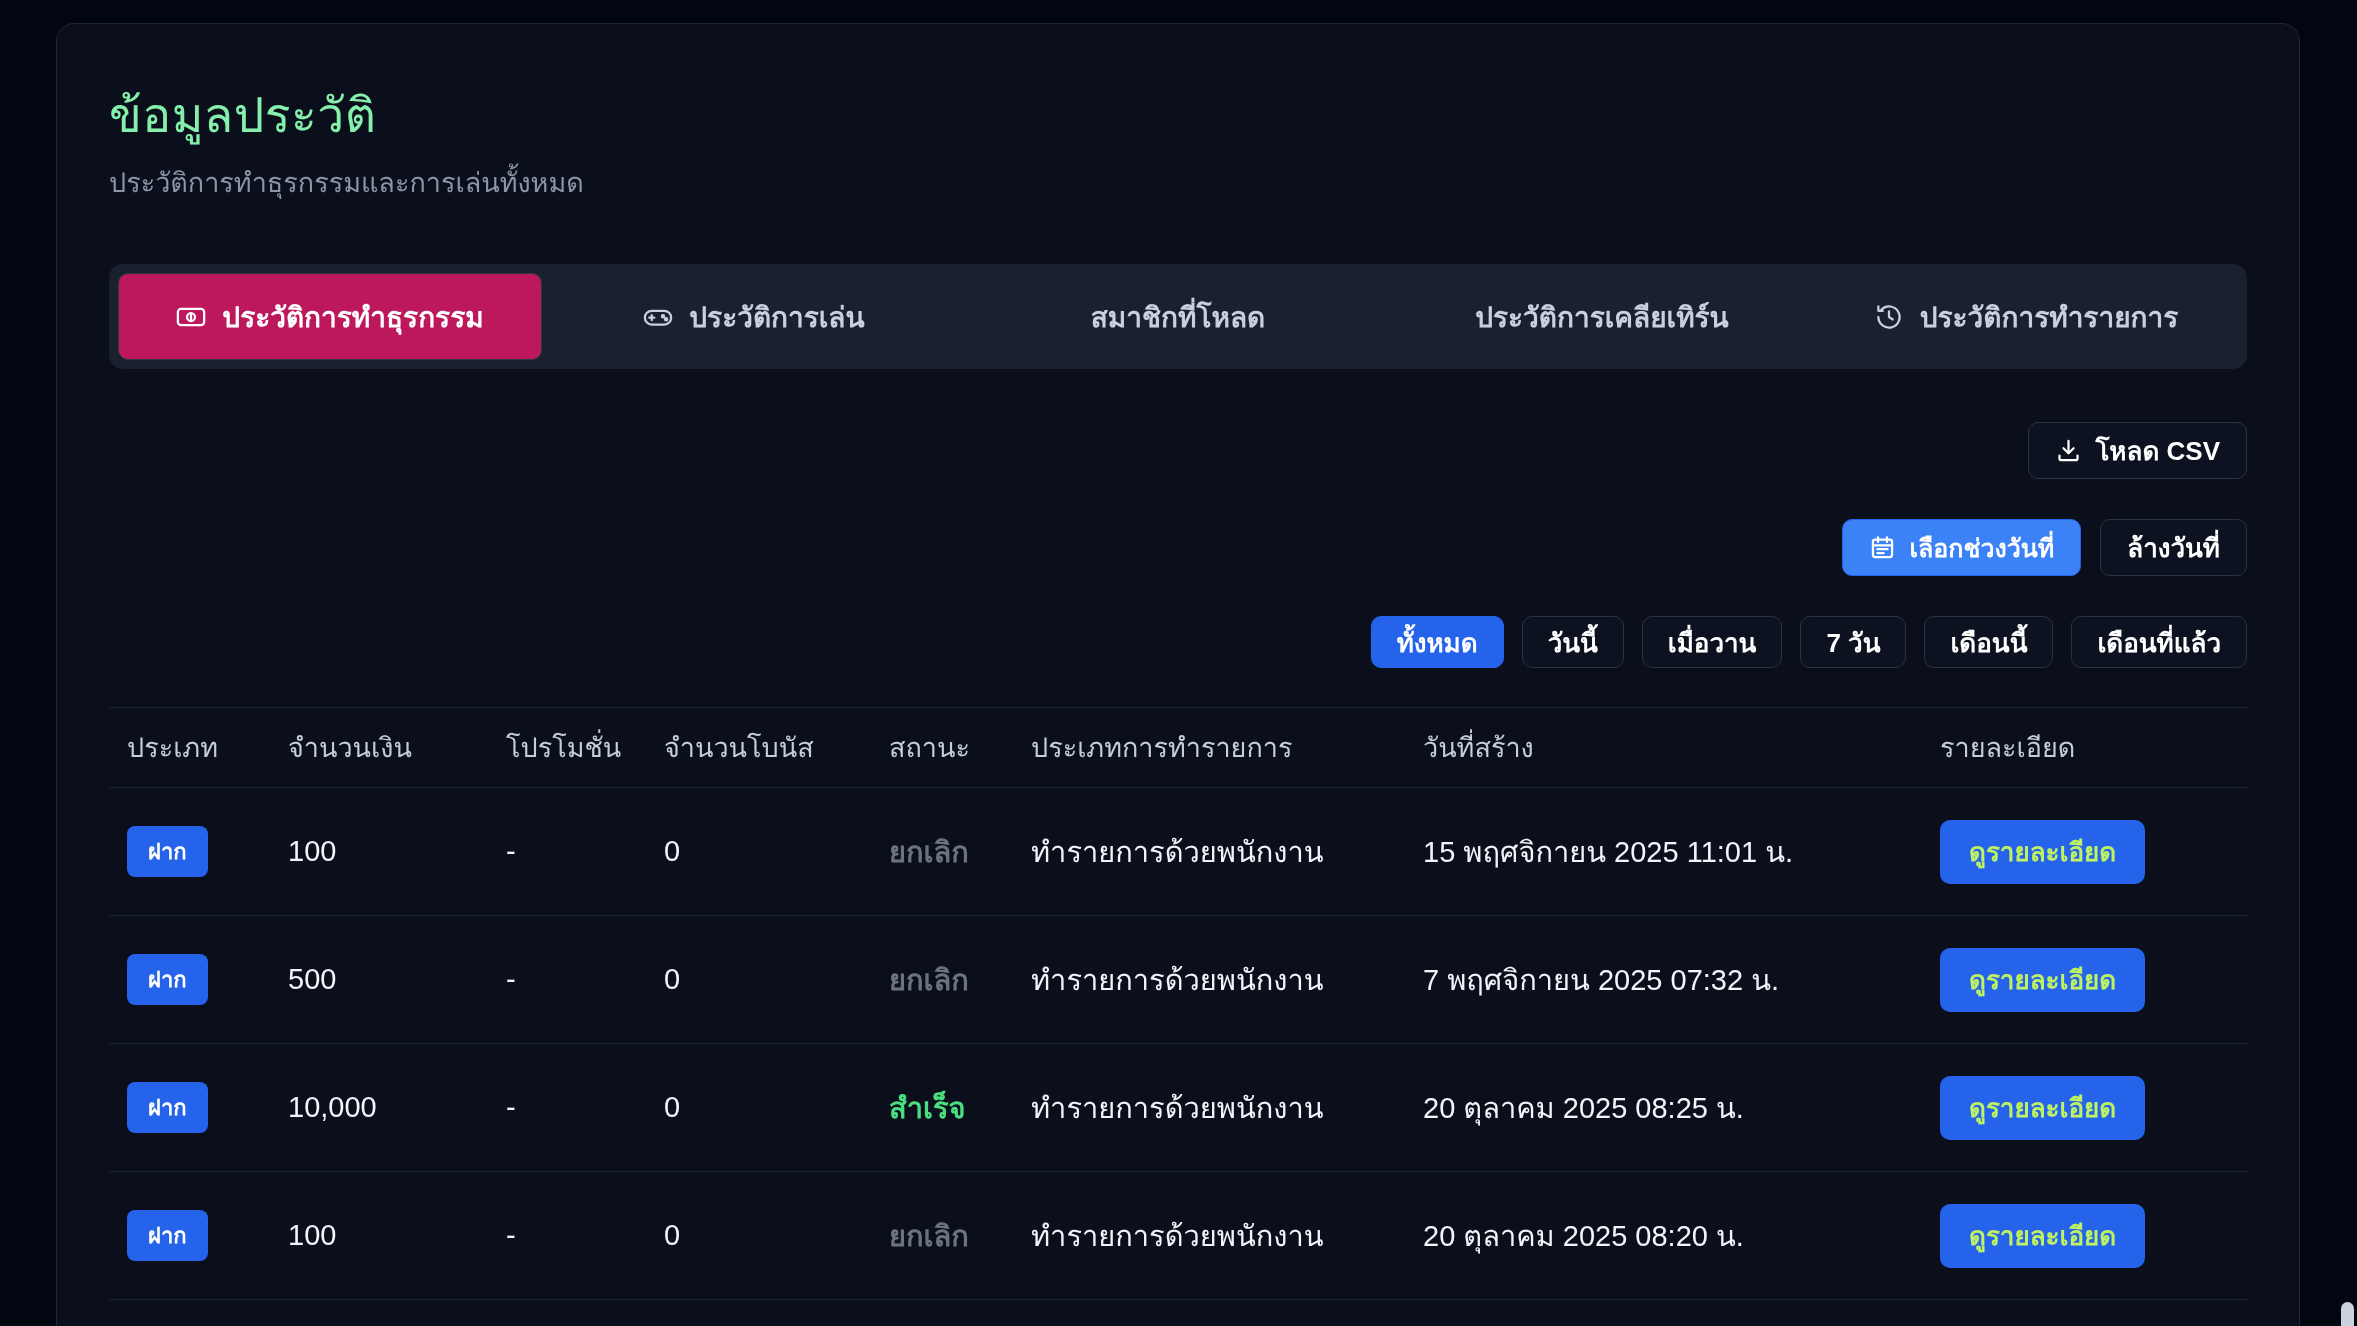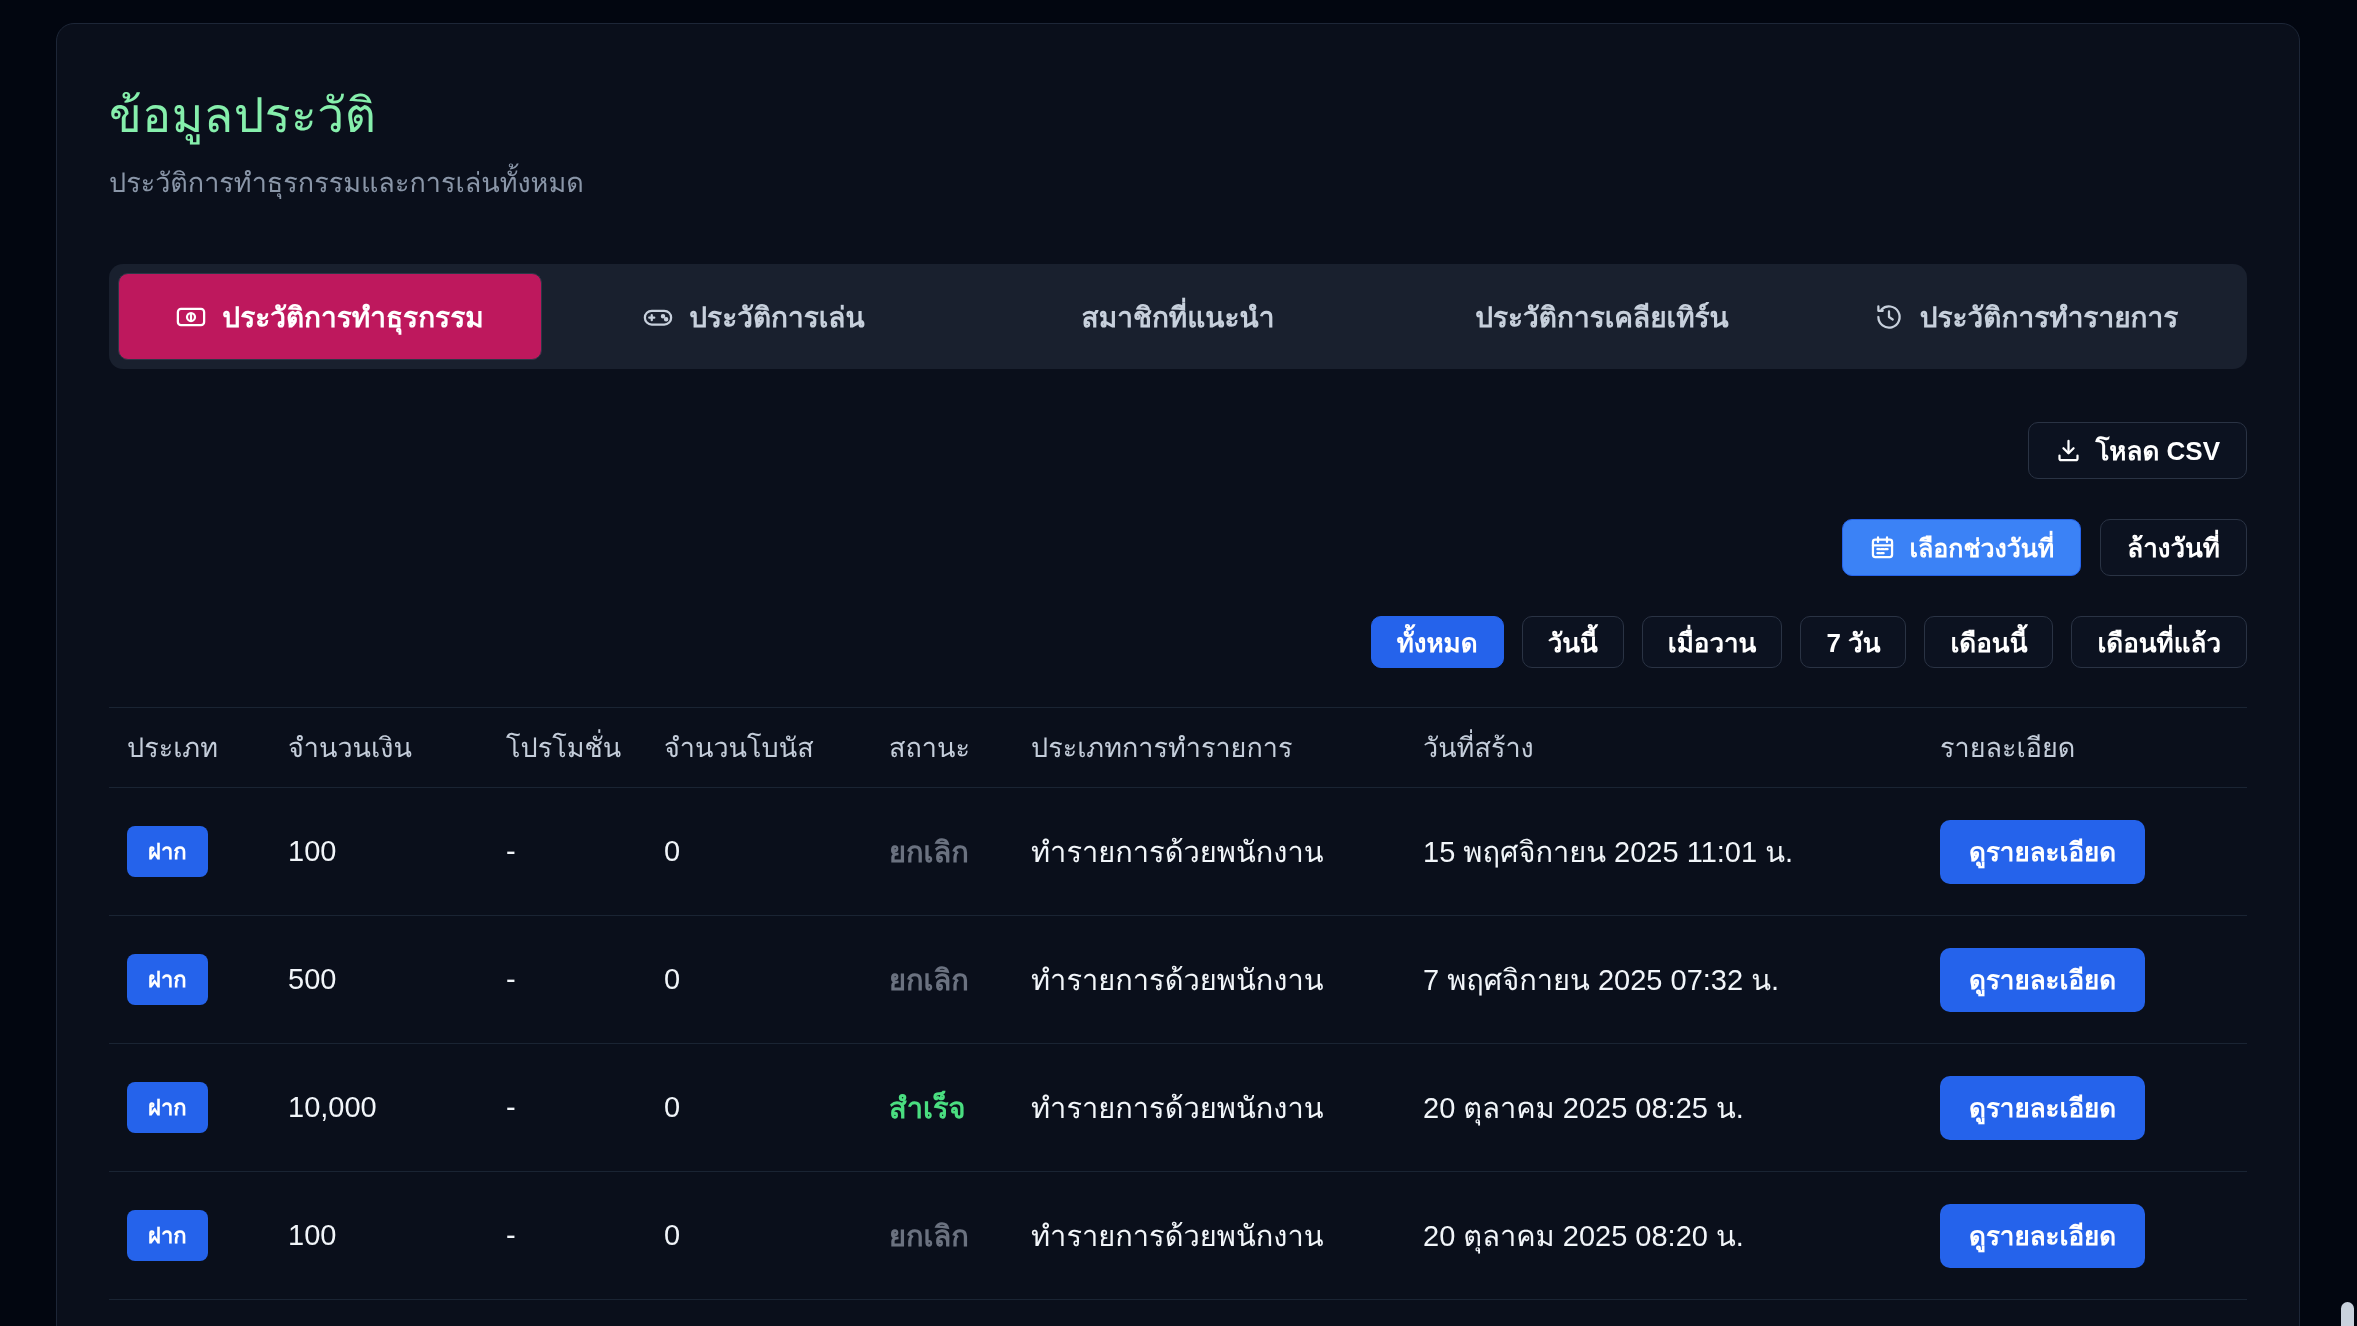--- a/index.html
+++ b/index.html
@@ -84,21 +84,21 @@
   .badge-deposit {
     display:inline-block; background:#2563eb; color:#fff;
     font-size:22px; font-weight:700; padding:8px 21px; border-radius:8px;
   }
   .status { font-size:29px; font-weight:700; }
   .status.cancelled { color:#6b7280; }
   .status.success { color:#4ade80;margin-top:39px; }
   .detail-btn {
     display:inline-flex; align-items:center; justify-content:center;
     height:64px; padding:0 29px; border-radius:10px;
-    background:#2563eb; border:none; color:#ffffff;
+    background:#2563eb; border:none; color:#bef264;
     font-size:26px; font-weight:700; cursor:pointer; font-family:inherit;
   }
 
   
   .scrollbar-thumb {
     position:absolute; right:3px; top:1302px; width:13px; height:84px;
     background:#c9d2dd; border-radius:7px;
   }
 </style>
 </head>
@@ -126,21 +126,21 @@
           <svg viewBox="0 0 24 24">
               <rect x="1.5" y="7" width="21" height="11" rx="5.5"></rect>
               <path d="M7 10.5v4M5 12.5h4"></path>
               <circle cx="16" cy="11.3" r="0.9" fill="currentColor"></circle>
               <circle cx="18.5" cy="13.7" r="0.9" fill="currentColor"></circle>
             </svg>
         </span>
         <span>ประวัติการเล่น</span>
       </div>
       <div class="tab">
-        <span>สมาชิกที่แนะนำ</span>
+        <span>สมาชิกที่โหลด</span>
       </div>
       <div class="tab">
         <span>ประวัติการเคลียเทิร์น</span>
       </div>
       <div class="tab">
         <span style="display:inline-flex;">
           <svg viewBox="0 0 24 24">
               <path d="M3.5 12a8.5 8.5 0 1 0 2.5-6"></path>
               <path d="M3.5 3.5V7H7"></path>
               <path d="M12 7.5V12l3 2"></path>

